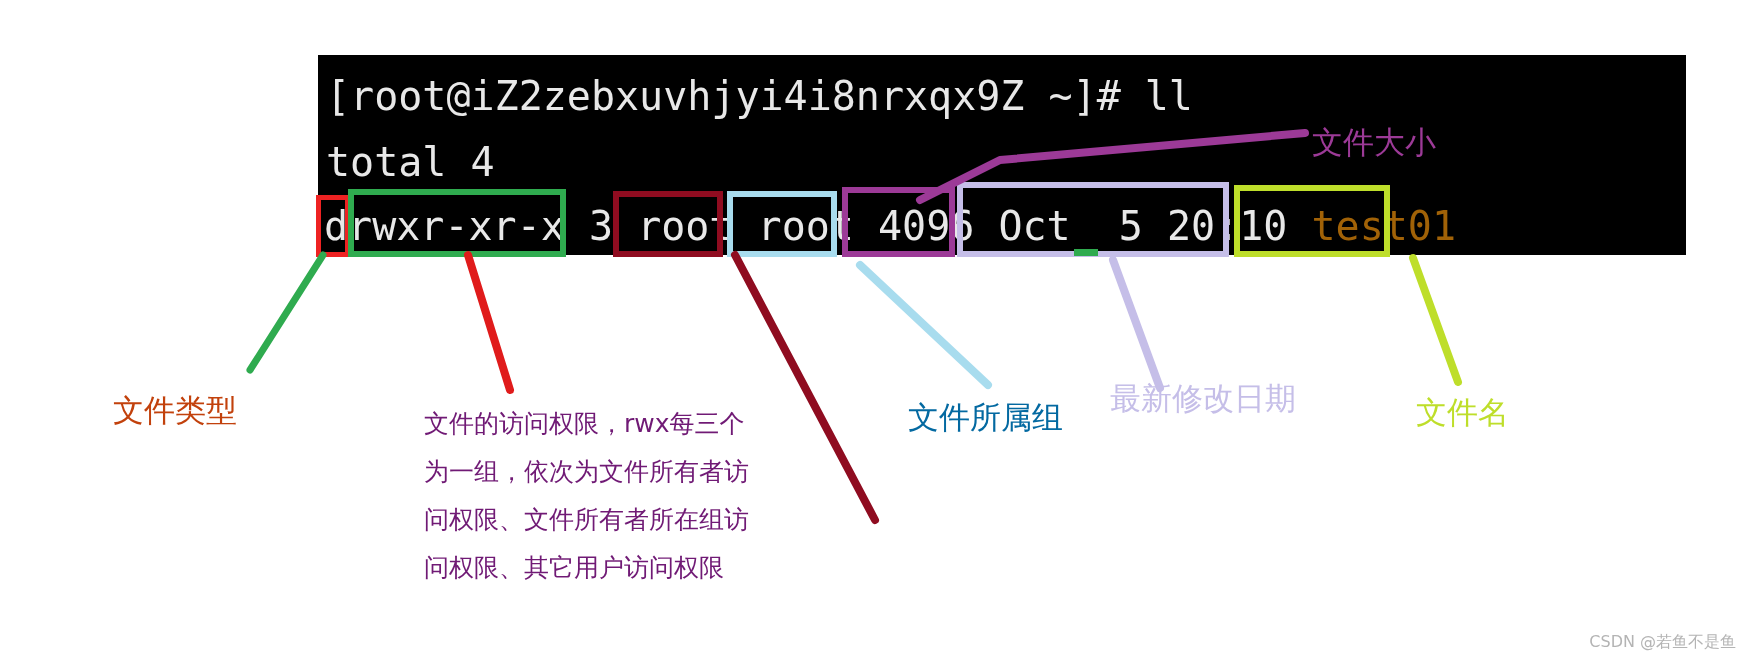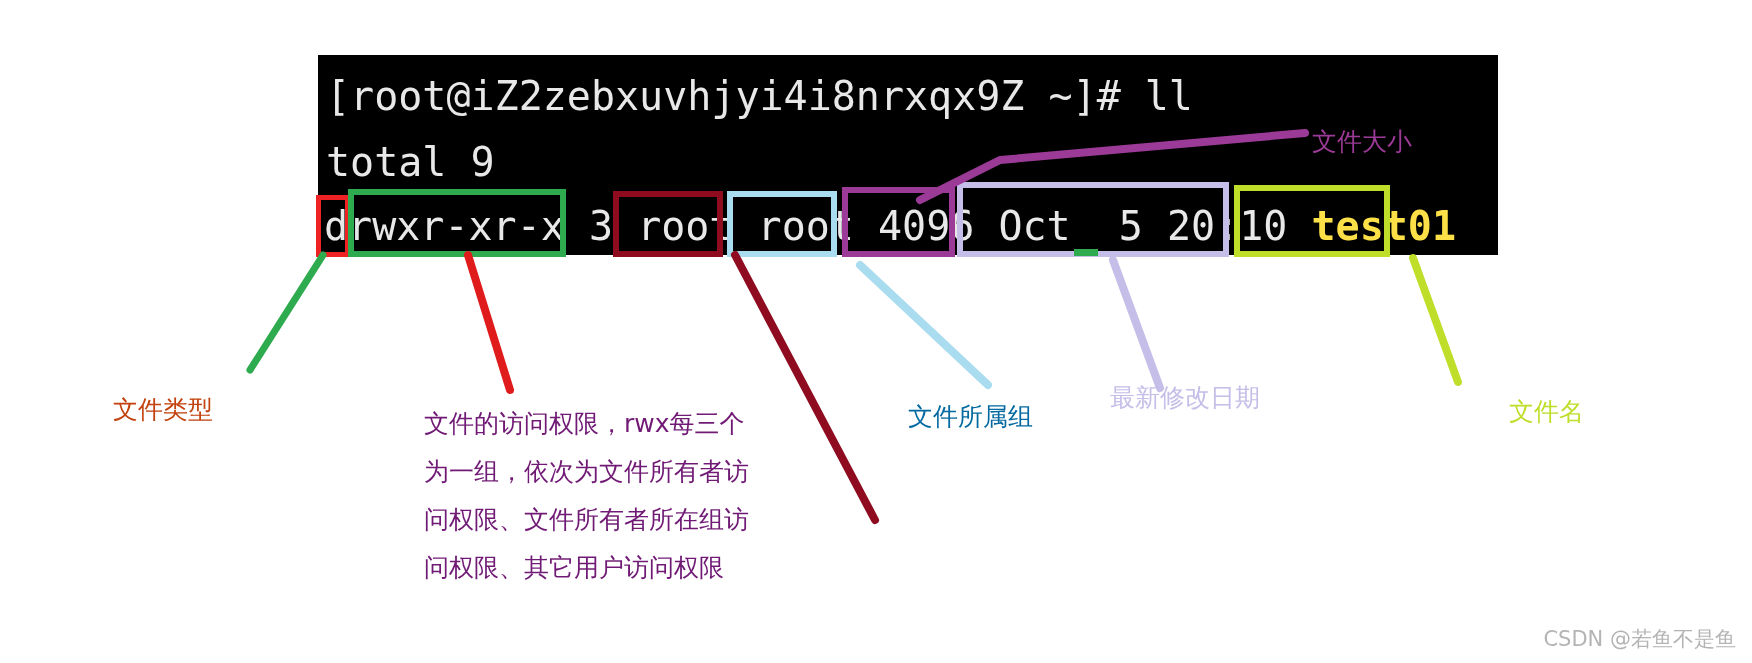--- a/index.html
+++ b/index.html
@@ -14,40 +14,40 @@
     background: #ffffff;
     overflow: hidden;
     font-family: "Liberation Sans", sans-serif;
   }
 
   
   #terminal {
     position: absolute;
     left: 318px;
     top: 55px;
-    width: 1180px;
+    width: 1368px;
     height: 200px;
     background: #000000;
     font-family: "DejaVu Sans Mono", monospace;
     overflow: visible;
   }
   .term-line {
     position: absolute;
     white-space: pre;
     font-size: 40px;
     line-height: 46px;
     letter-spacing: 0px;
     color: #e8e8e8;
   }
   #term-prompt-line { left: 8px; top: 18px; }
   #term-total-line  { left: 8px; top: 84px; }
   #term-listing-line{ left: 6px; top: 148px; }
 
   .seg { position: relative; display: inline-block; white-space: pre; }
-  .seg.blue { color: #fde047; font-weight: bold; }
+  .seg.blue { color: #a16207; font-weight: normal; }
 
   
   .hl {
     position: absolute;
     box-sizing: border-box;
     pointer-events: none;
   }
 
   
   #leaders {
@@ -55,54 +55,54 @@
     left: 0; top: 0;
     width: 1752px;
     height: 663px;
     pointer-events: none;
   }
 
   
   .anno {
     position: absolute;
     font-family: "DejaVu Sans", "Liberation Sans", sans-serif;
-    font-size: 25px;
+    font-size: 31px;
     line-height: 44px;
     white-space: pre;
   }
   .anno.block { white-space: normal; width: 330px; }
 
   #anno-filetype      { left: 113px; top: 388px; color: #c2410c; }
   #anno-permissions   { left: 424px; top: 400px; color: #701a75; width: 340px; font-size: 25px; line-height: 48px; }
   #anno-owner         { left: 820px; top: 530px; color: #8f0c20; }
   #anno-group         { left: 908px; top: 395px; color: #0369a1; }
   #anno-mtime         { left: 1110px; top: 376px; color: #c5bee8; }
   #anno-filesize      { left: 1312px; top: 120px; color: #9c3a97; }
-  #anno-filename      { left: 1509px; top: 390px; color: #bede2a; }
+  #anno-filename      { left: 1416px; top: 390px; color: #bede2a; }
 
   #watermark {
     position: absolute;
     right: 16px;
     bottom: 10px;
     font-family: "DejaVu Sans", "Liberation Sans", sans-serif;
-    font-size: 21px;
+    font-size: 16px;
     color: #b4b4b4;
     white-space: pre;
   }
 </style>
 </head>
 <body>
 
 <div id="page">
 
   <div id="terminal">
 
     <div class="term-line" id="term-prompt-line">[root@iZ2zebxuvhjyi4i8nrxqx9Z ~]# ll</div>
 
-    <div class="term-line" id="term-total-line">total 9</div>
+    <div class="term-line" id="term-total-line">total 4</div>
 
     <div class="term-line" id="term-listing-line"><span class="seg">d</span><span class="seg">rwxr-xr-x</span><span class="seg"> </span><span class="seg">3</span><span class="seg"> </span><span class="seg">root</span><span class="seg"> </span><span class="seg">root</span><span class="seg"> </span><span class="seg">4096</span><span class="seg"> </span><span class="seg">Oct  5 20:10</span><span class="seg"> </span><span class="seg blue">test01</span></div>
 
     <div class="hl" style="left:-2px;  top:140px; width:34px;  height:62px; border:5px solid #ee2222;"></div>
     <div class="hl" style="left:30px;  top:134px; width:218px; height:68px; border:6px solid #2fab4f;"></div>
     <div class="hl" style="left:295px; top:136px; width:110px; height:66px; border:6px solid #8f0c20;"></div>
     <div class="hl" style="left:409px; top:136px; width:110px; height:66px; border:6px solid #a8dcee;"></div>
     <div class="hl" style="left:524px; top:132px; width:113px; height:70px; border:6px solid #9c3a97;"></div>
     <div class="hl" style="left:639px; top:127px; width:272px; height:75px; border:6px solid #c5bee8;"></div>
     <div class="hl" style="left:916px; top:130px; width:156px; height:72px; border:6px solid #bede2a;"></div>

